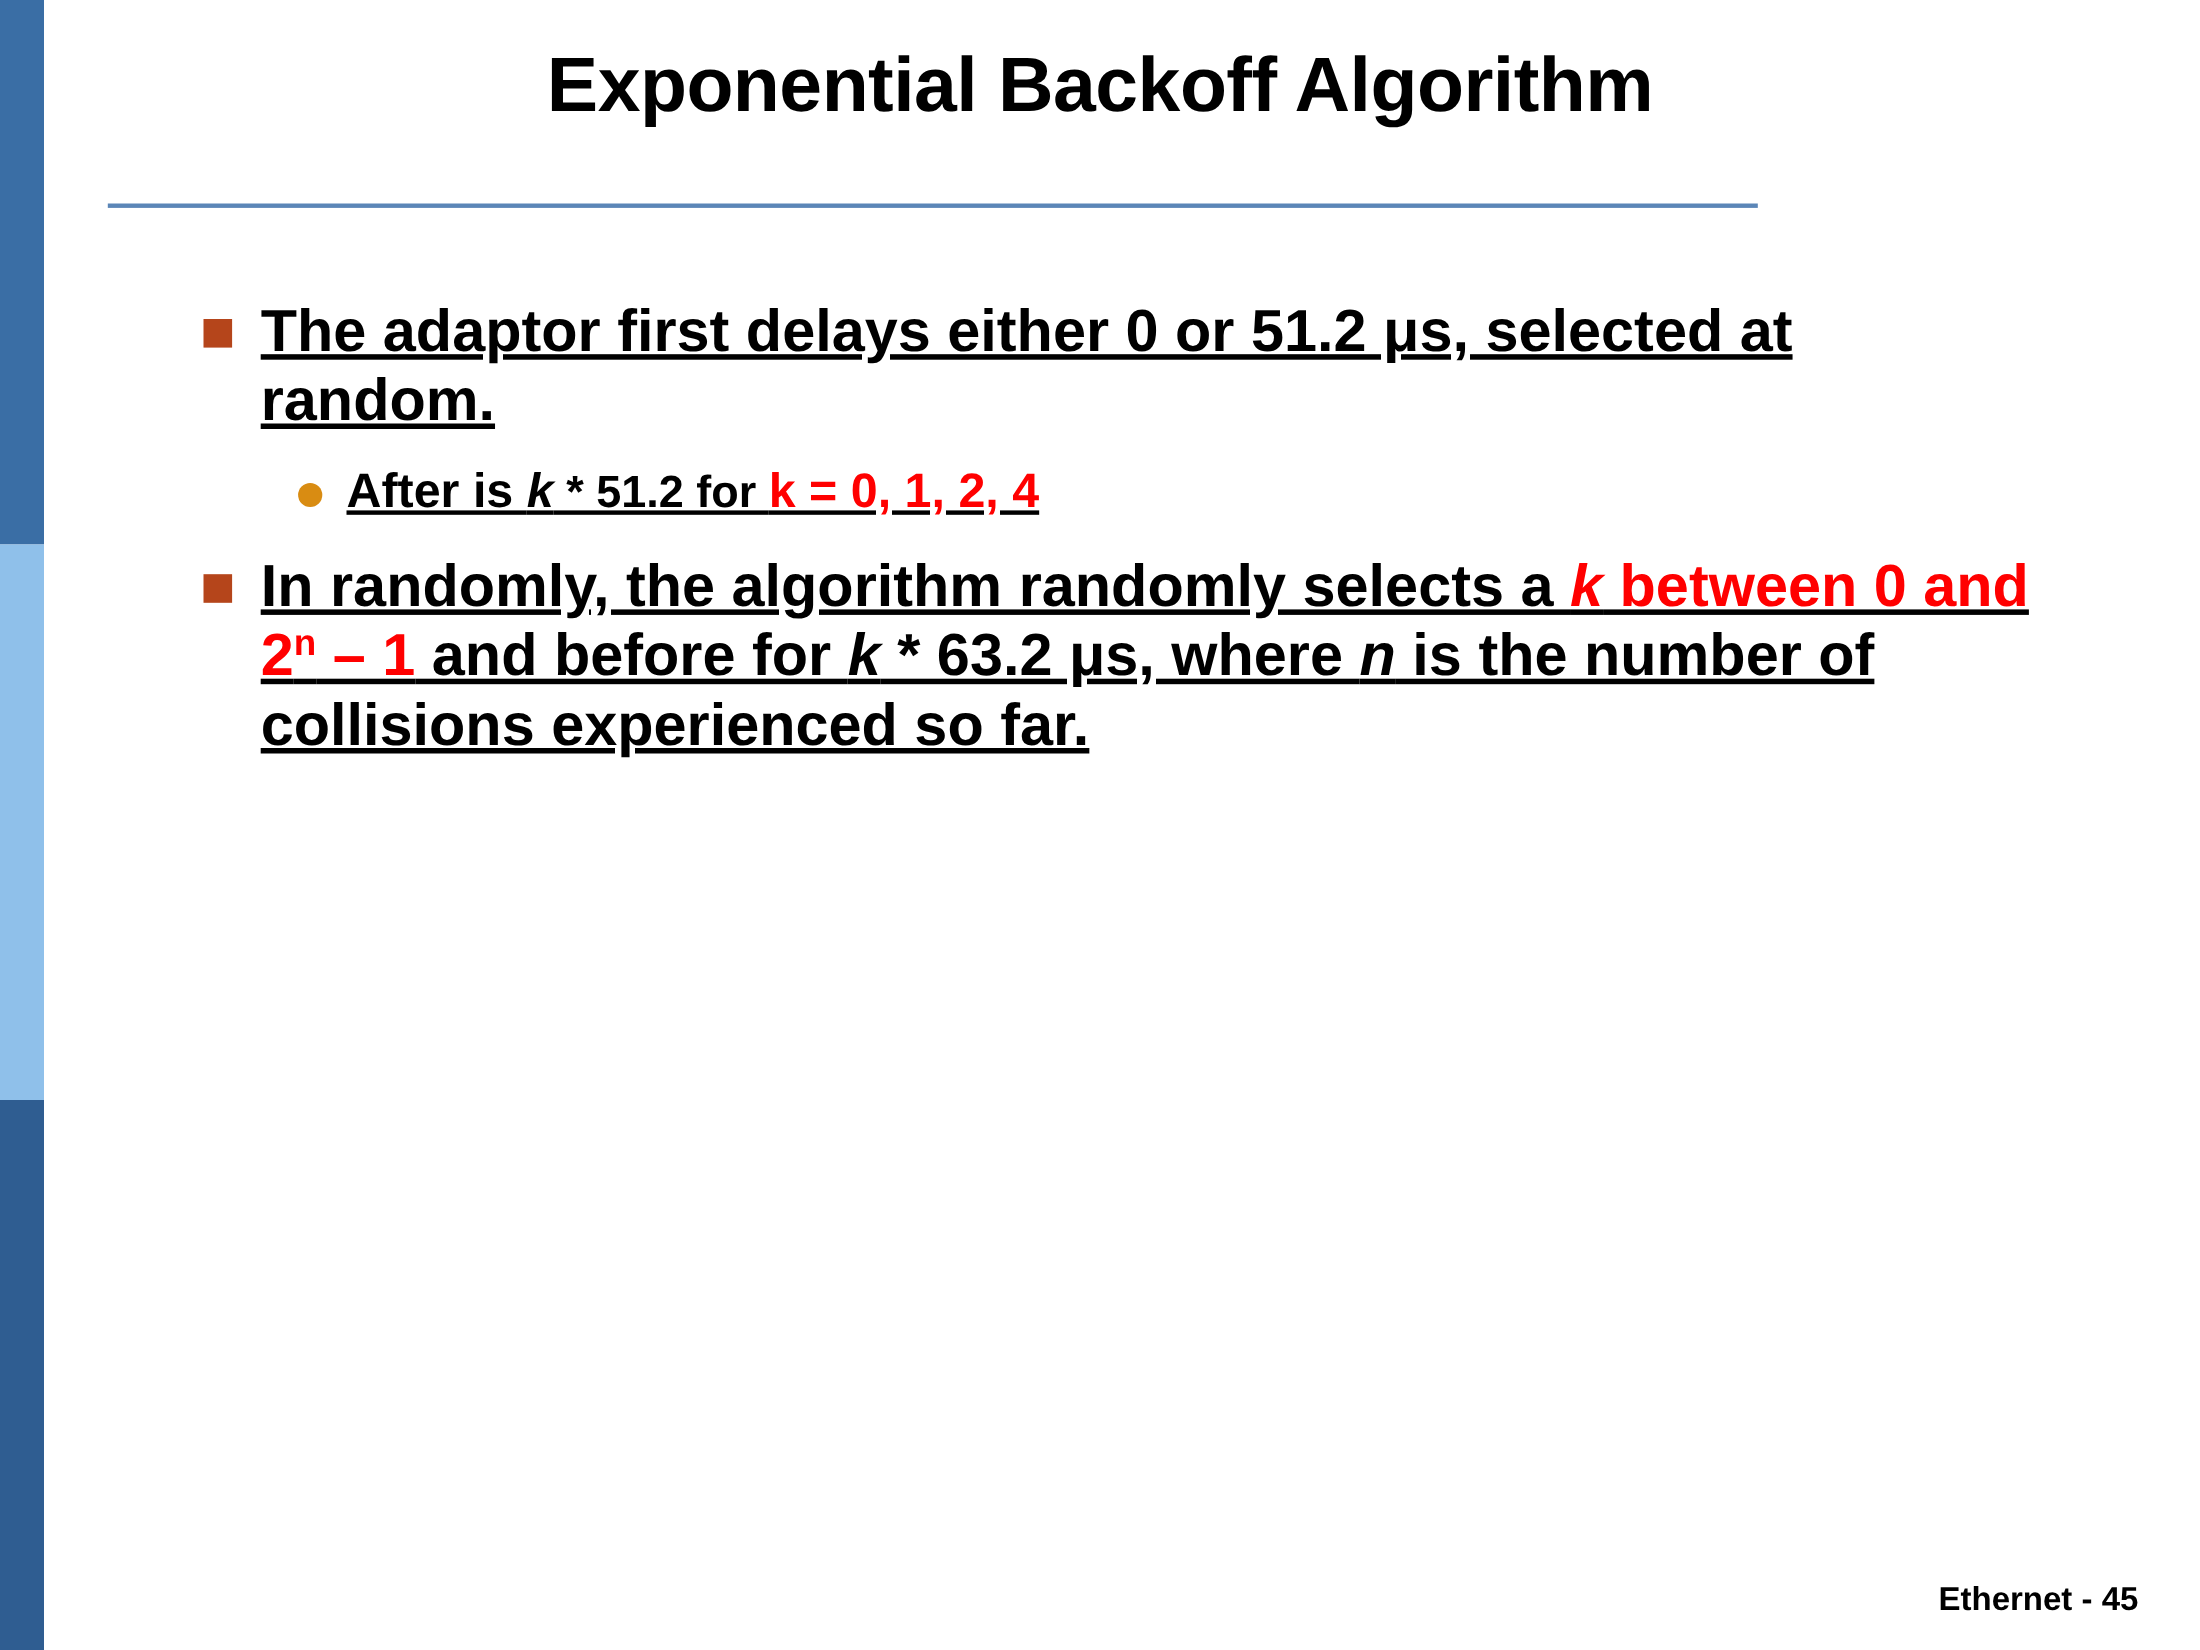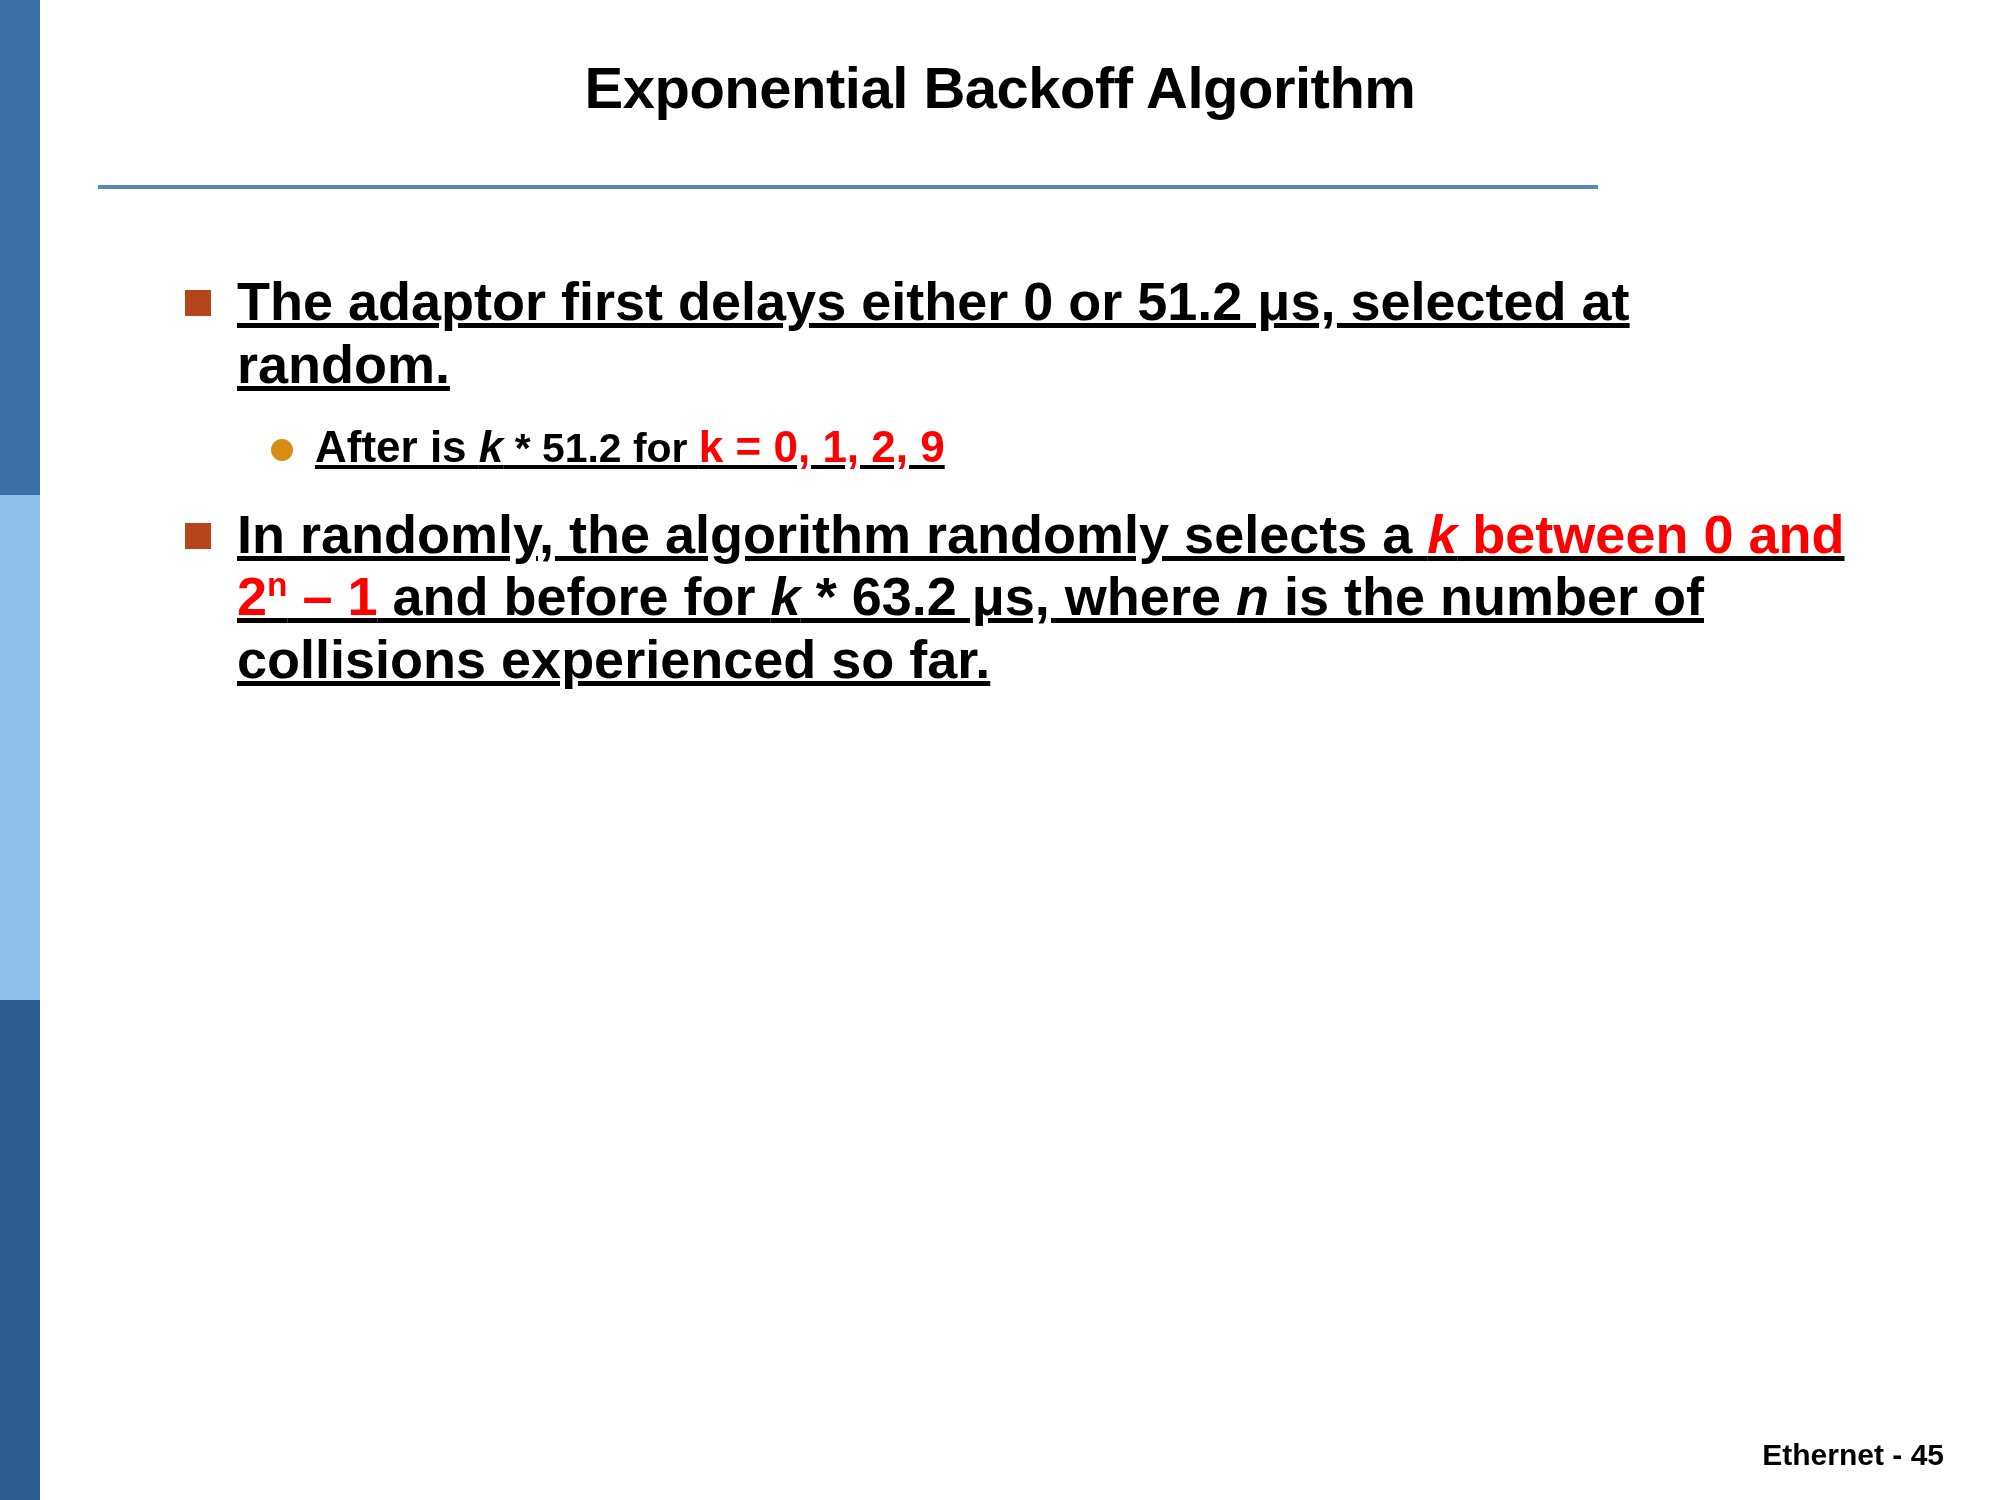--- a/index.html
+++ b/index.html
@@ -32,24 +32,24 @@
     left: 0;
     width: 40px;
   }
   .seg-dark-top  { top: 0;     height: 495px;  background: #3a6ea5; }
   .seg-light     { top: 495px; height: 505px;  background: #8fc0ea; }
   .seg-dark-bot  { top: 1000px;height: 500px;  background: #2f5d91; }
 
   .title {
     position: absolute;
     left: 100px;
-    top: 59px;
+    top: 42px;
     width: 1800px;
     text-align: center;
-    font-size: 58px;
+    font-size: 70px;
     font-weight: bold;
     color: #000000;
     letter-spacing: -0.5px;
     line-height: 1.0;
   }
   .title-rule {
     position: absolute;
     left: 98px;
     top: 185px;
     width: 1500px;
@@ -133,21 +133,21 @@
   <div class="content">
 
     <div class="bullet-row">
       <div class="marker-square"></div>
       <div class="btext">The adaptor first delays either 0 or 51.2 μs, selected at random.</div>
     </div>
 
 
     <div class="bullet-row sub">
       <div class="marker-dot"></div>
-      <div class="btext sub"><span>After is </span><span class="ital">k</span><span class="num"> * 51.2 for </span><span class="red">k = 0, 1, 2, 9</span></div>
+      <div class="btext sub"><span>After is </span><span class="ital">k</span><span class="num"> * 51.2 for </span><span class="red">k = 0, 1, 2, 4</span></div>
     </div>
 
 
     <div class="bullet-row">
       <div class="marker-square"></div>
       <div class="btext"><span>In randomly, the algorithm randomly selects a </span><span class="red ital">k</span><span class="red"> between 0 and 2</span><sup class="red">n</sup><span class="red"> – 1</span><span> and before for </span><span class="ital">k</span><span> * 63.2 μs, where </span><span class="ital">n</span><span> is the number of collisions experienced so far.</span></div>
     </div>
 
   </div>
 

